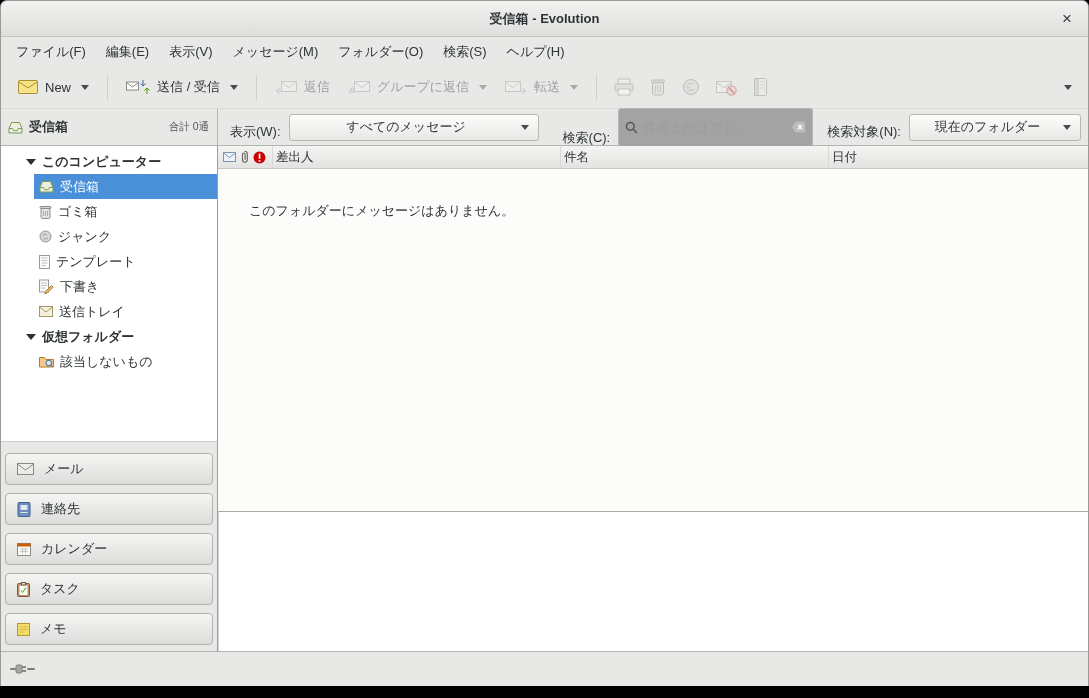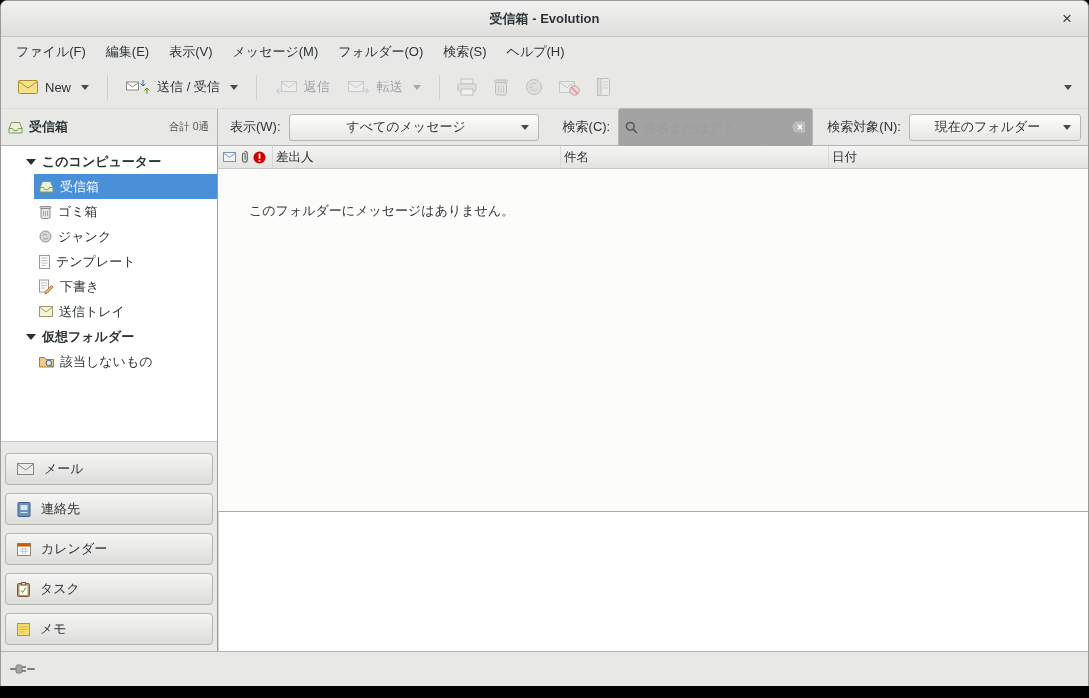--- a/index.html
+++ b/index.html
@@ -47,21 +47,21 @@
   .filterbar {
     height:37px; flex:0 0 37px; display:flex; align-items:center;
     border-bottom:1px solid #b3b3b1;
   }
   .filter-left {
     width:217px; flex:0 0 217px; height:100%; display:flex; align-items:center;
     gap:6px; padding:0 8px 0 7px; border-right:1px solid #b3b3b1;
   }
   .folder-name { font-weight:bold; }
   .total-count { margin-left:auto; font-size:10.5px; color:#565656; }
-  .fgroup { display:flex; align-items:center; gap:8px; }
+  .fgroup { display:flex; align-items:flex-end; gap:8px; }
   .show-group  { margin-left:12px; }
   .search-group{ margin-left:24px; }
   .scope-group { margin-left:auto; margin-right:7px; }
   .combo {
     height:27px; background:linear-gradient(#fdfdfc,#e7e7e5);
     border:1px solid #b6b6b3; border-radius:3px;
     display:flex; align-items:center; padding:0 9px;
   }
   .combo-show  { width:250px; }
   .combo-scope { width:172px; }
@@ -165,20 +165,31 @@
     <div class="tb-sep"></div>
     <div class="tb-btn disabled">
       <span class="tree-icon">
         <svg width="22" height="14" viewBox="0 0 22 14">
             <rect x="6.5" y="1.5" width="15" height="10" fill="#f0f0ee" stroke="#b0b0ae"></rect>
             <path d="M6.5 2 L14 7.5 L21.5 2" fill="none" stroke="#b0b0ae"></path>
             <path d="M7 11 H1.5 M1.5 11 l3 -3 M1.5 11 l3 3" stroke="#9ab0c8" fill="none"></path>
           </svg>
       </span>
       <span>返信</span>
+    </div>
+    <div class="tb-btn disabled">
+      <span class="tree-icon">
+        <svg width="22" height="14" viewBox="0 0 22 14">
+            <rect x="6.5" y="1.5" width="15" height="10" fill="#f0f0ee" stroke="#b0b0ae"></rect>
+            <path d="M6.5 2 L14 7.5 L21.5 2" fill="none" stroke="#b0b0ae"></path>
+            <path d="M7 9 H2.5 M2.5 9 l2.5 -2.5 M2.5 9 l2.5 2.5 M7 12 H0.8 M0.8 12 l2.5 -2.5 M0.8 12 l2.5 2.5" stroke="#9ab0c8" fill="none"></path>
+          </svg>
+      </span>
+      <span>グループに返信</span>
+      <span class="tb-arrow dis"></span>
     </div>
     <div class="tb-btn disabled">
       <span class="tree-icon">
         <svg width="22" height="14" viewBox="0 0 22 14">
             <rect x="0.5" y="1.5" width="15" height="10" fill="#f0f0ee" stroke="#b0b0ae"></rect>
             <path d="M0.5 2 L8 7.5 L15.5 2" fill="none" stroke="#b0b0ae"></path>
             <path d="M15 11 h5.5 M20.5 11 l-3 -3 M20.5 11 l-3 3" stroke="#9ab0c8" fill="none"></path>
           </svg>
       </span>
       <span>転送</span>

